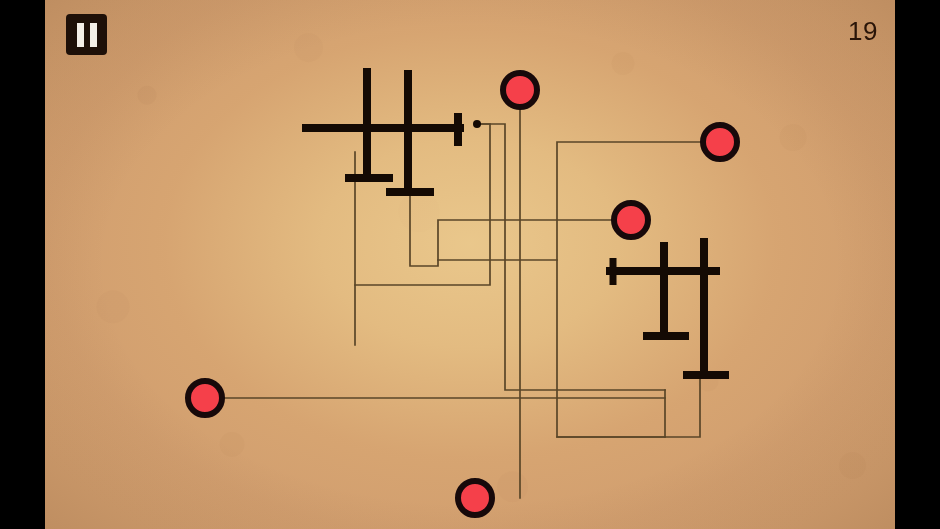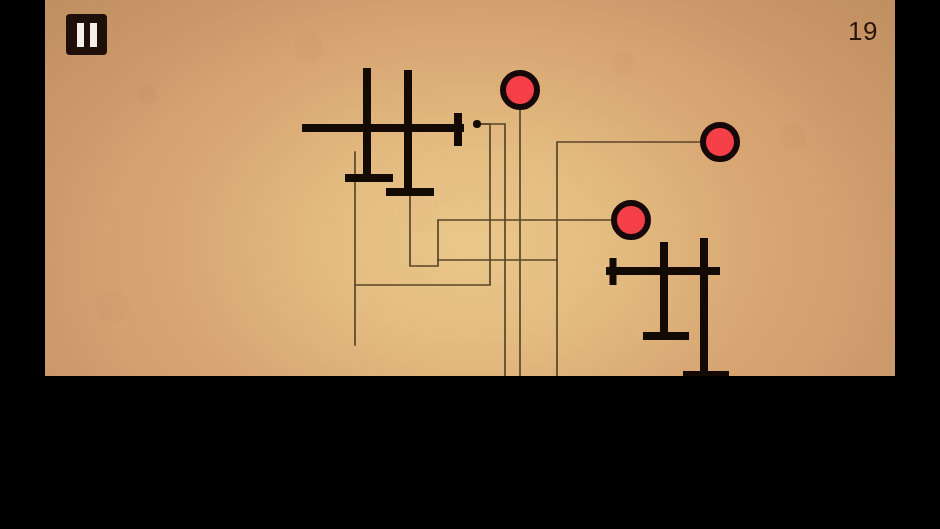--- a/index.html
+++ b/index.html
@@ -11,21 +11,21 @@
   body {
     width: 940px;
     height: 529px;
     overflow: hidden;
     font-family: "Liberation Sans", sans-serif;
   }
 
   #game-root {
     position: relative;
     width: 940px;
-    height: 376px;
+    height: 529px;
     background: #000000;
     overflow: hidden;
   }
 
   
   .letterbox {
     position: absolute;
     top: 0;
     height: 529px;
     background: #000000;

